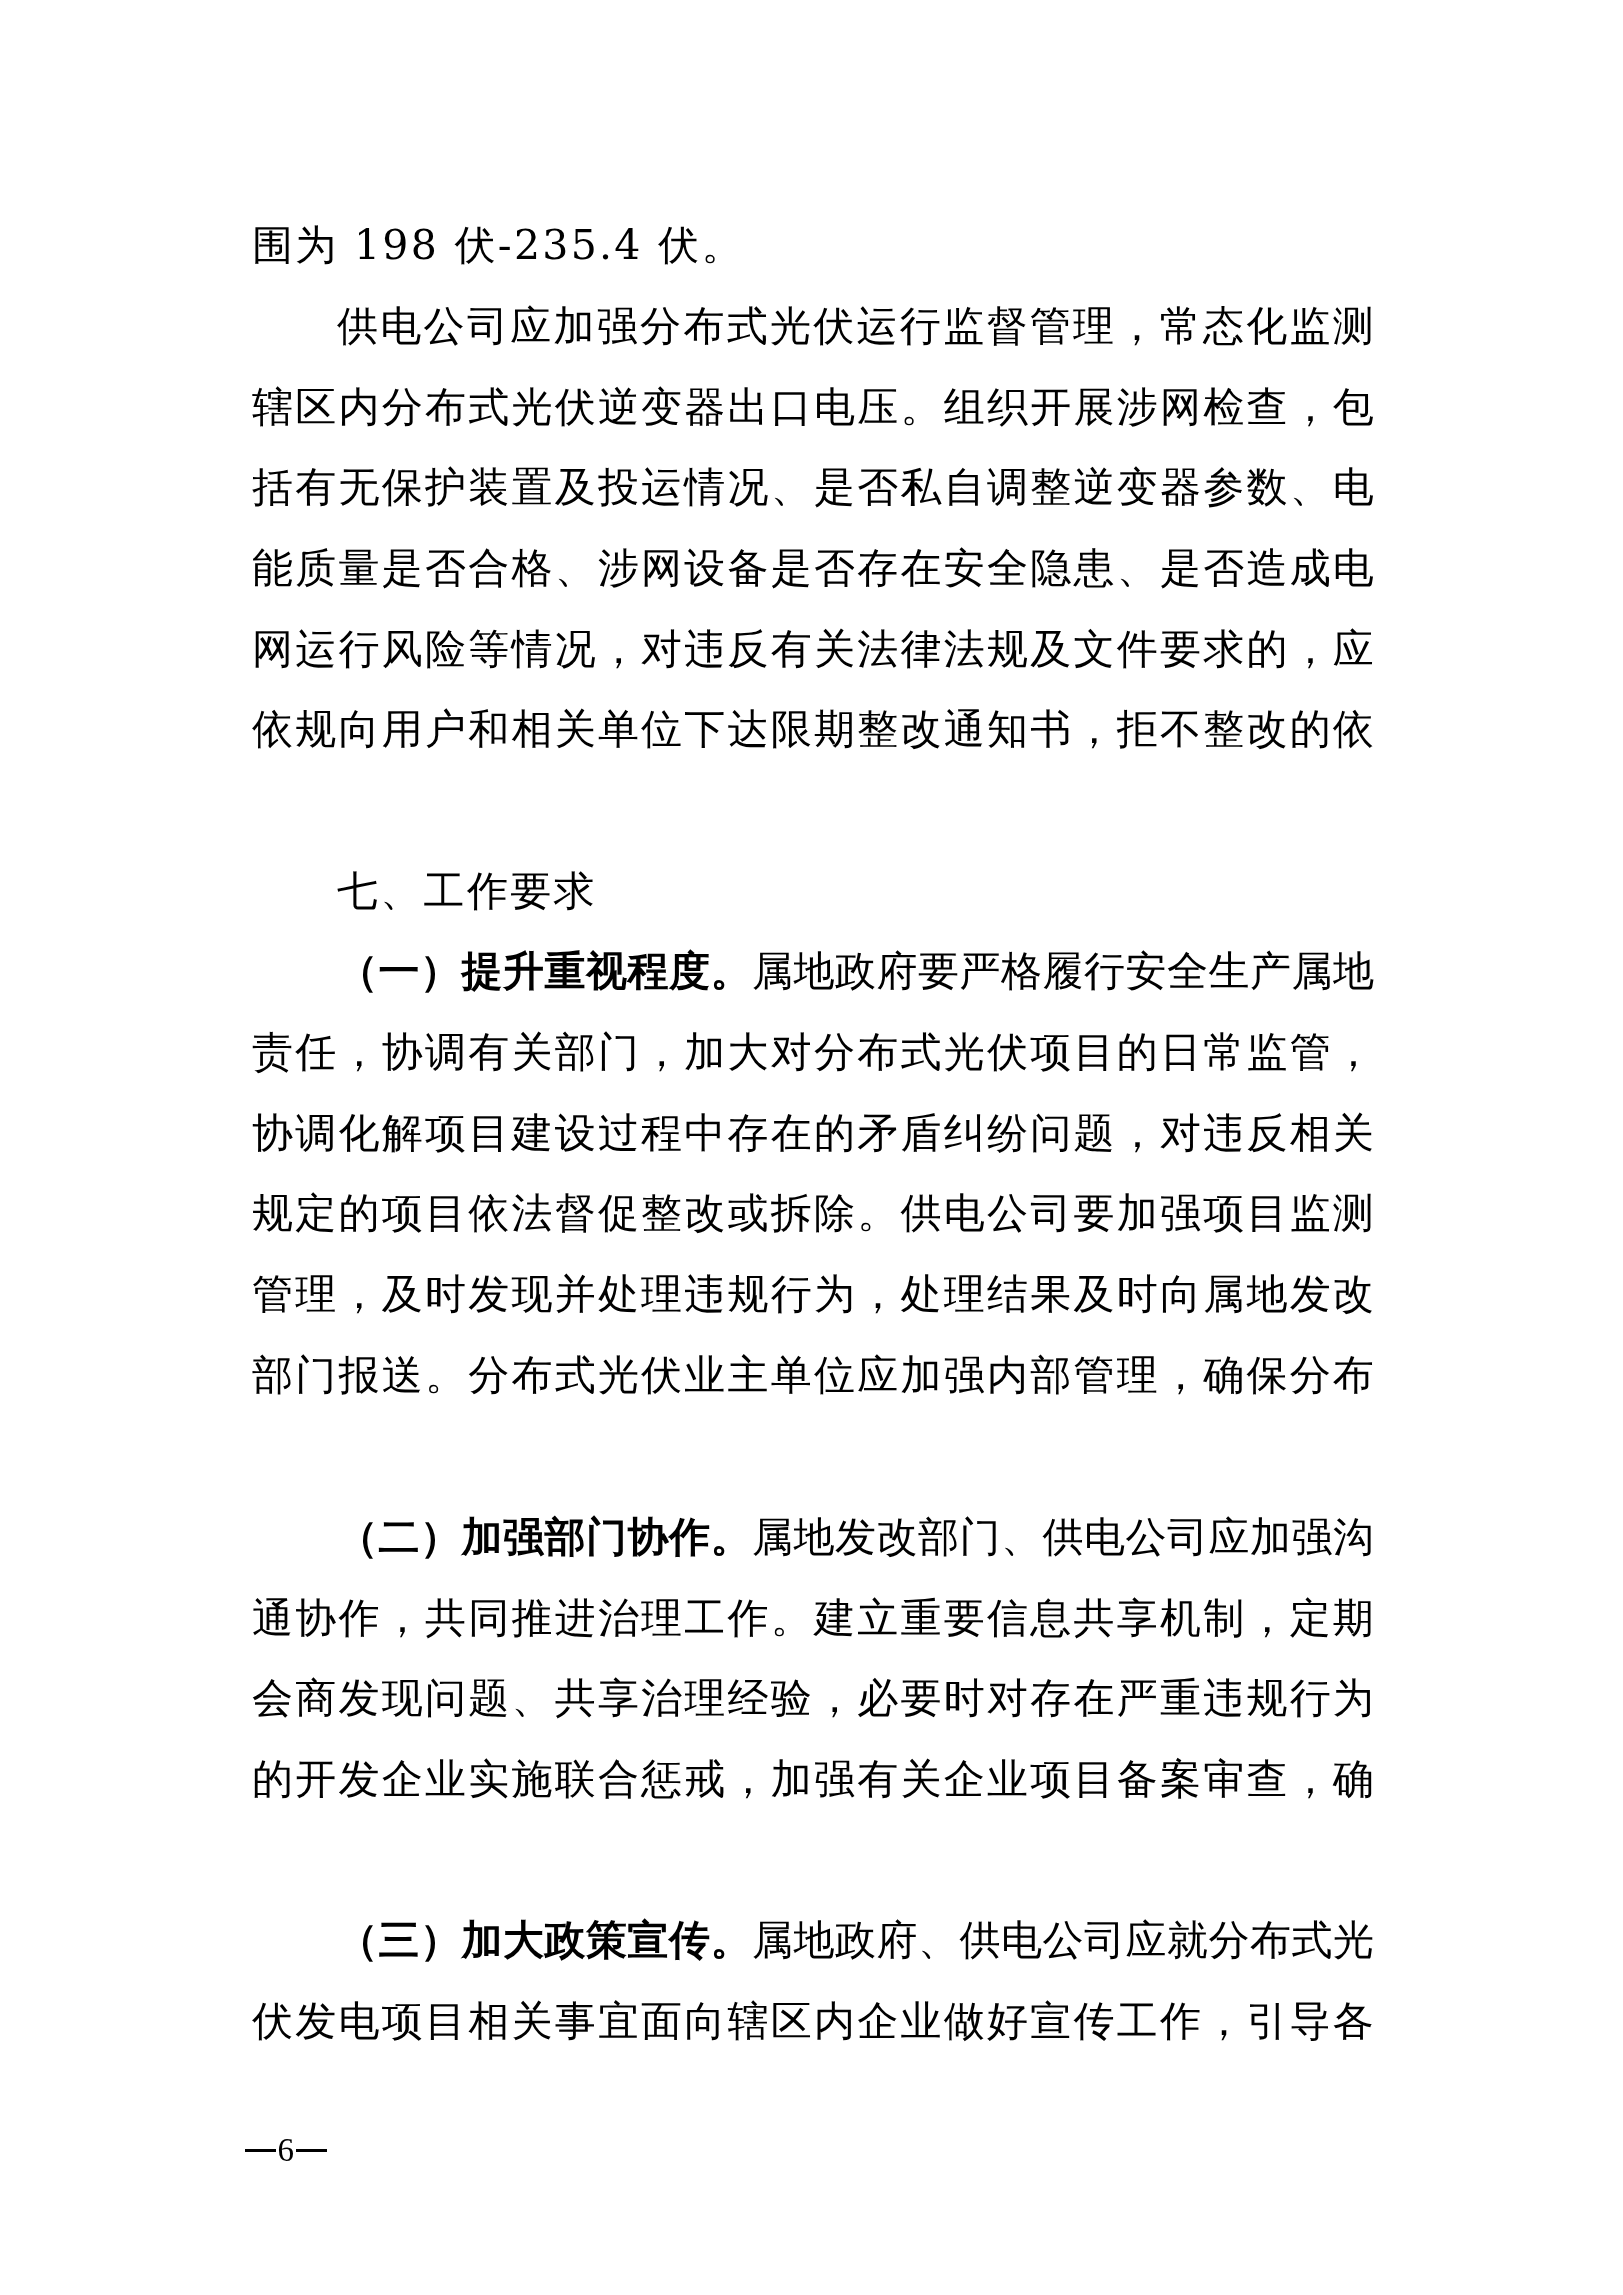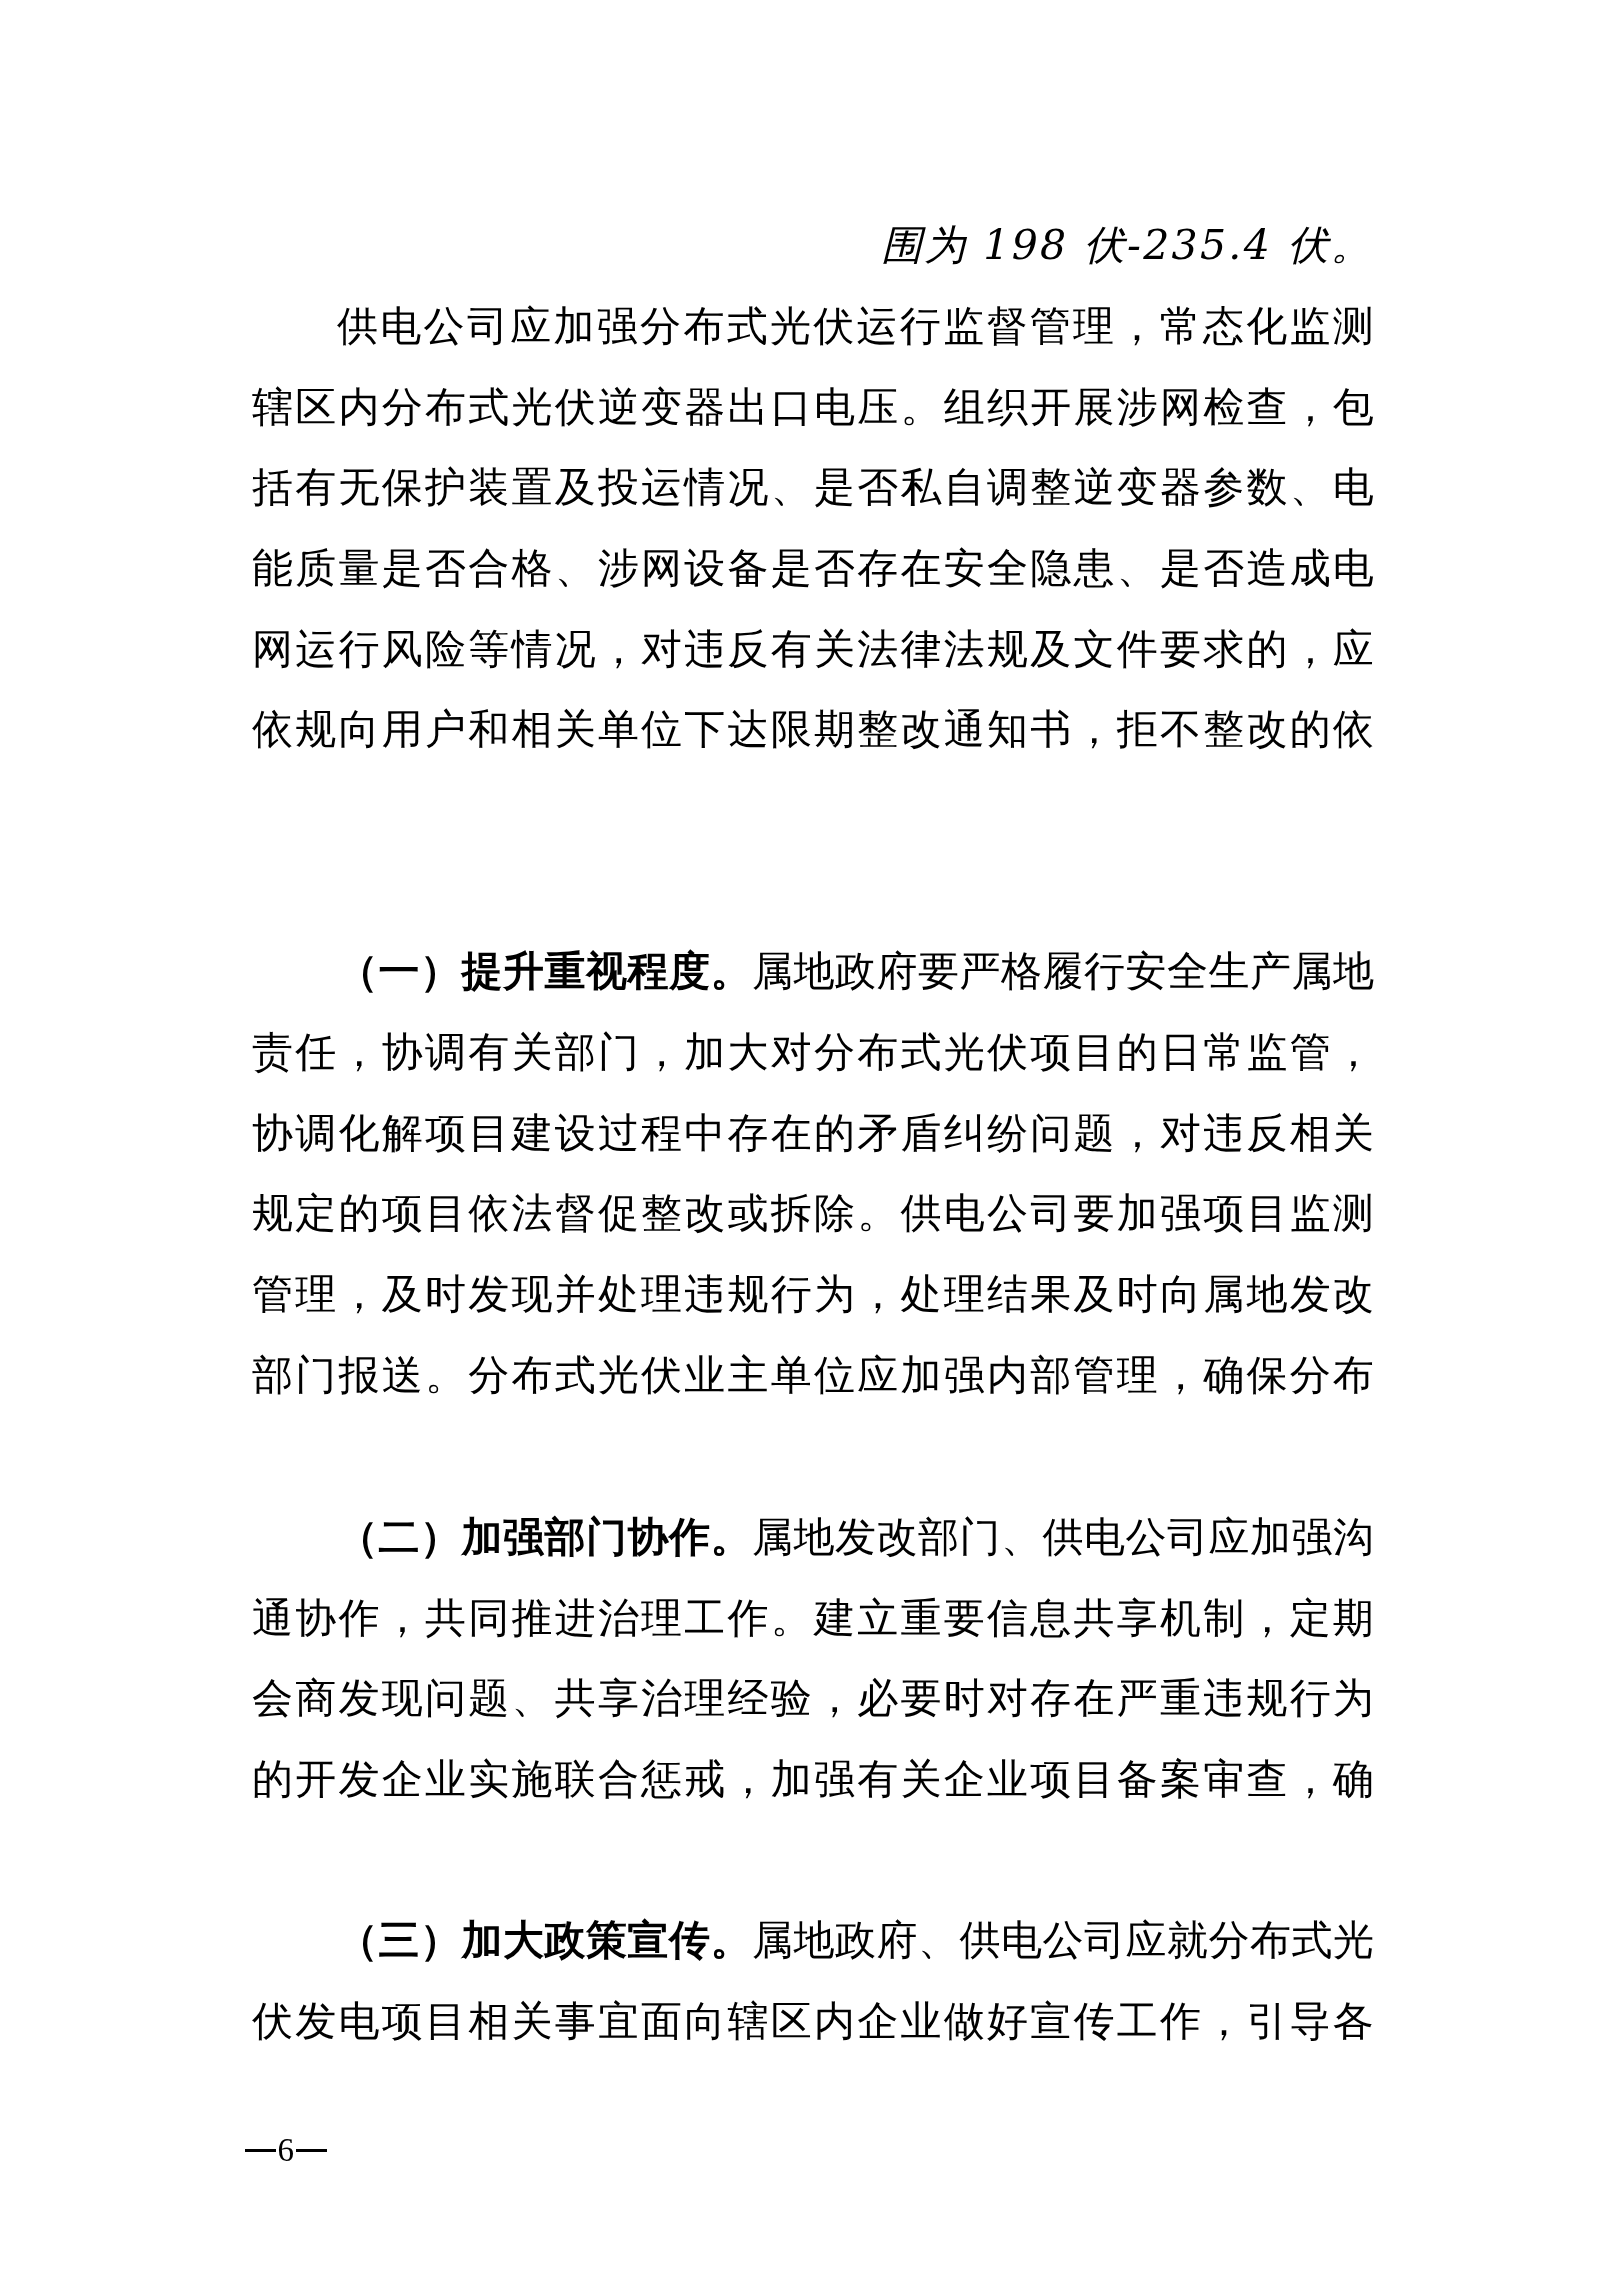--- a/index.html
+++ b/index.html
@@ -30,23 +30,22 @@
     font-size: 41px;
     line-height: 49px;
     white-space: nowrap;
     letter-spacing: 0;
   }
   .line.full {
     text-align: justify;
     text-align-last: justify;
   }
   .line.last {
-    text-align: right;
+    text-align: left;
     letter-spacing: 2.3px;
-    font-style: italic;
   }
   .line.indent {
     left: 337px;
     width: 1037px;
   }
   .heading {
     font-family: "DejaVu Sans", "Liberation Sans", sans-serif;
     font-weight: normal;
     letter-spacing: 2.3px;
   }
@@ -262,20 +261,23 @@
         <span class="">，</span>
         <span class="">拒</span>
         <span class="">不</span>
         <span class="">整</span>
         <span class="">改</span>
         <span class="">的</span>
         <span class="">依</span>
       </div>
     </div>
 
+  <div class="line last indent heading" style="top:867px">
+    <span>七、工作要求</span>
+  </div>
 
   <div class="line full indent" style="top:947px">
 
   <div style="display: flex; justify-content: space-between; width: 100%;">
         <span class="lead">（</span>
         <span class="lead">一</span>
         <span class="lead">）</span>
         <span class="lead">提</span>
         <span class="lead">升</span>
         <span class="lead">重</span>

